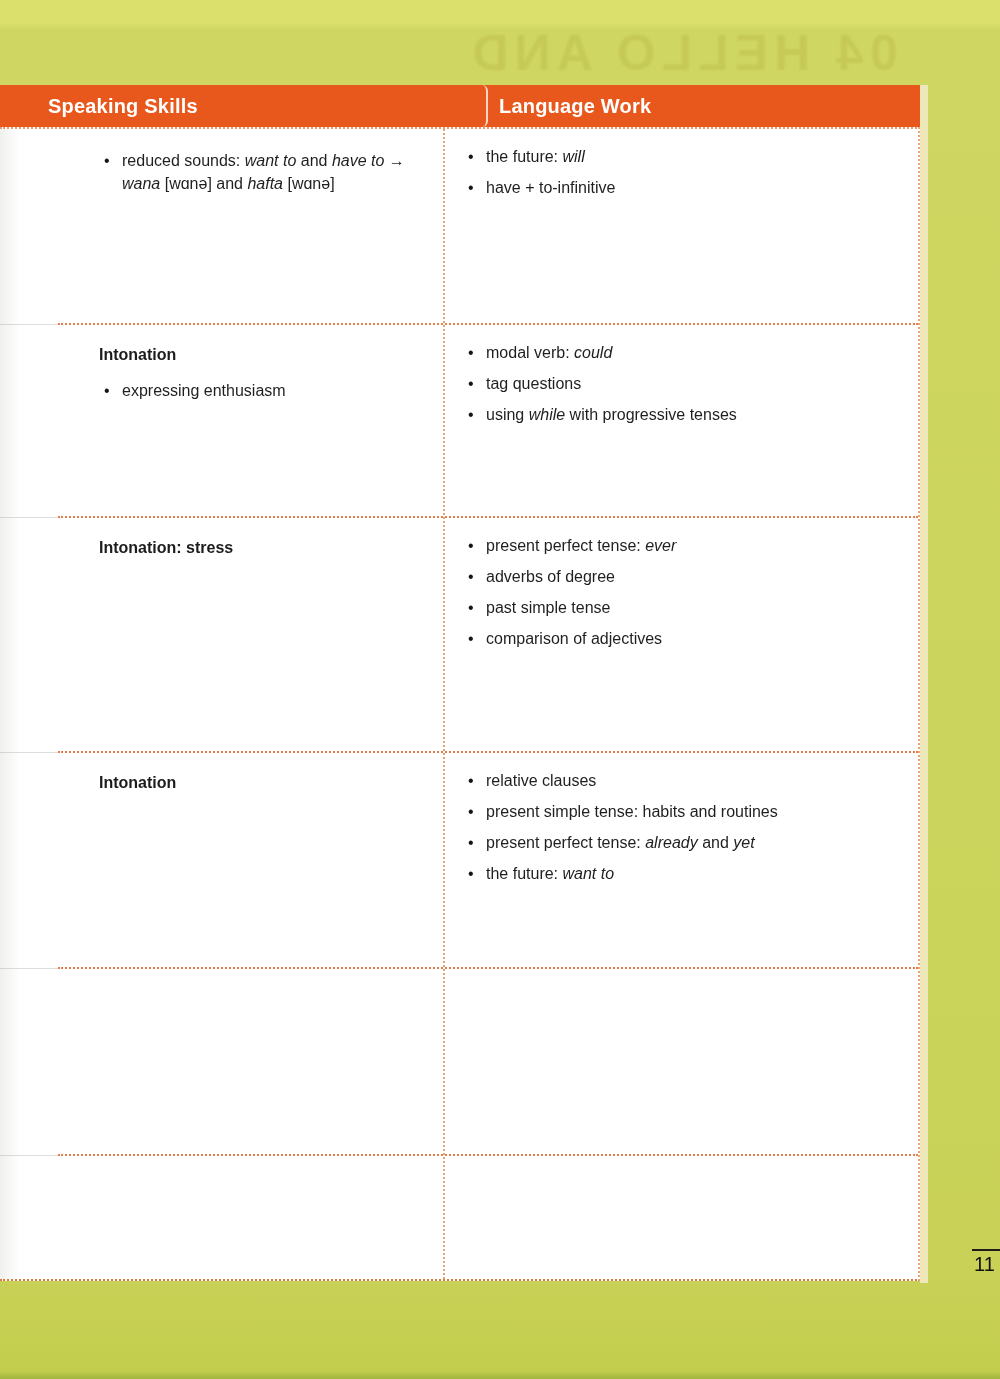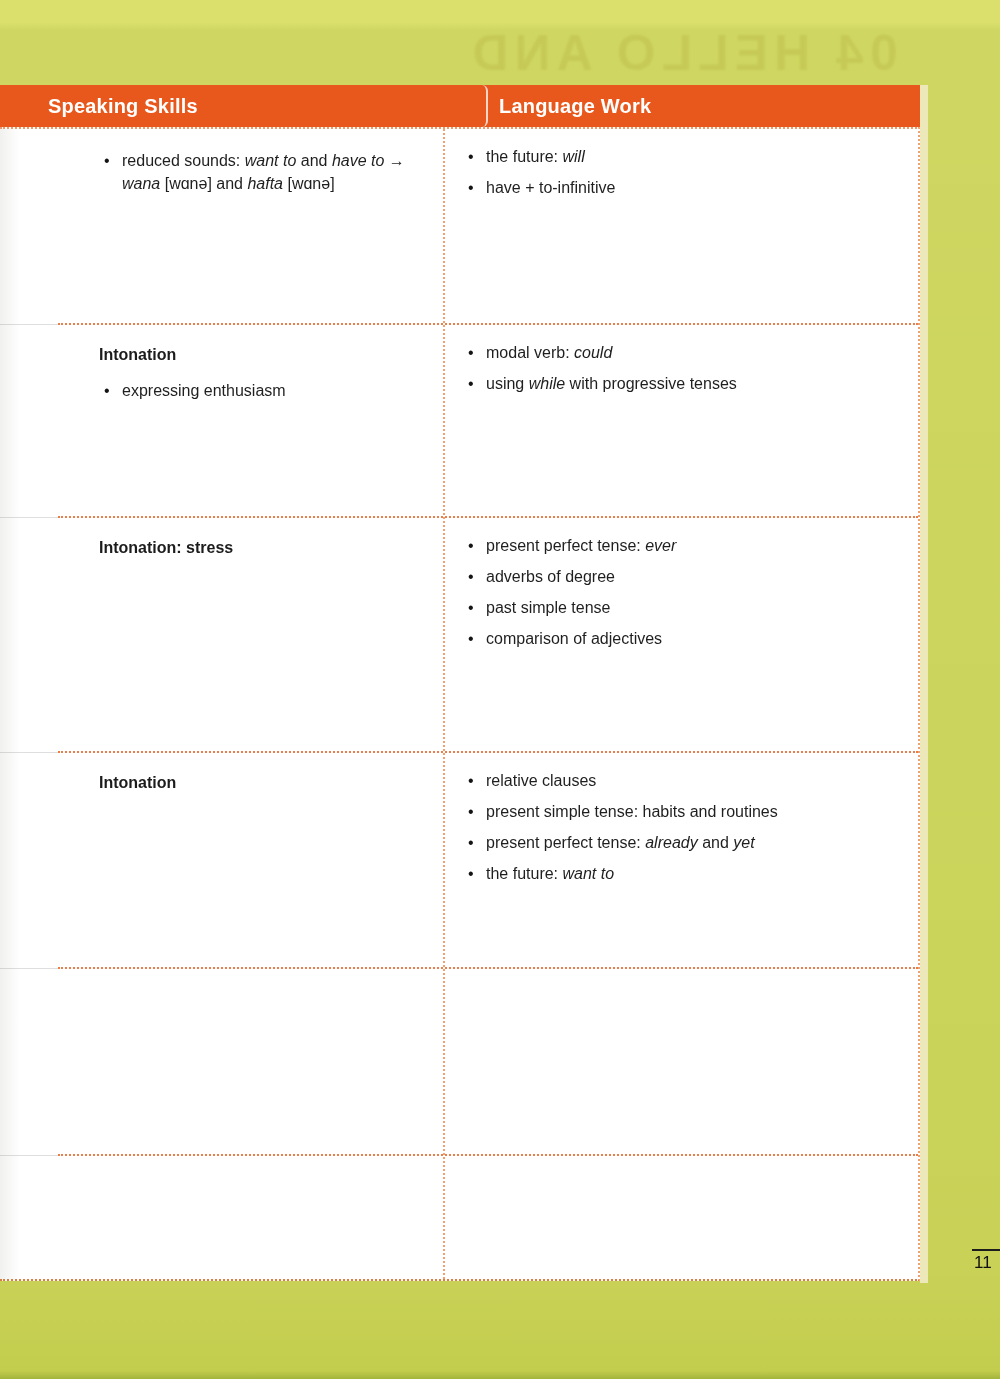--- a/index.html
+++ b/index.html
@@ -42,21 +42,21 @@
   .cs{width:444px;padding:20px 16px 0 99px;}
   .cl{flex:1;padding:16px 10px 0 24px;}
   .rh{font-size:16px;font-weight:700;color:#1c1c1c;margin:0 0 14px 0;line-height:20px;}
   ul.blist{margin:0;padding:0 0 0 5px;list-style:none;}
   .cl ul.blist{padding:0;}
   ul.blist li{position:relative;padding-left:18px;font-size:16px;line-height:23px;
          color:#1f1f1f;margin:0 0 8px 0;}
   ul.blist li::before{content:"\2022";position:absolute;left:0;top:0;color:#141414;}
   .it{font-style:italic;}
   .pageno-rule{position:absolute;left:972px;top:1249px;width:28px;height:2px;background:#1c1c1c;}
-  .pageno{position:absolute;left:974px;top:1253px;font-size:17px;color:#111;}
+  .pageno{position:absolute;left:974px;top:1253px;font-size:20px;color:#111;}
 </style>
 </head>
 <body>
 
 <div class="ghost">04 HELLO AND</div>
 
 <div class="sheet">
   <div class="header">
     <div class="hcell h1">Speaking Skills</div>
     <div class="hcell h2">Language Work</div>
@@ -85,20 +85,21 @@
     <div class="row" style="height:193px">
       <div class="cell cs">
         <h3 class="rh">Intonation</h3>
         <ul class="blist">
           <li><span>expressing enthusiasm</span></li>
         </ul>
       </div>
       <div class="cell cl">
         <ul class="blist">
           <li><span>modal verb: </span><span class="it">could</span></li>
+          <li><span>tag questions</span></li>
           <li><span>using </span><span class="it">while</span><span> with progressive tenses</span></li>
         </ul>
       </div>
       <div class="rule-stub"></div>
       <div class="rule-dots"></div>
     </div>
 
     <div class="row" style="height:235px">
       <div class="cell cs">
         <h3 class="rh">Intonation: stress</h3>

